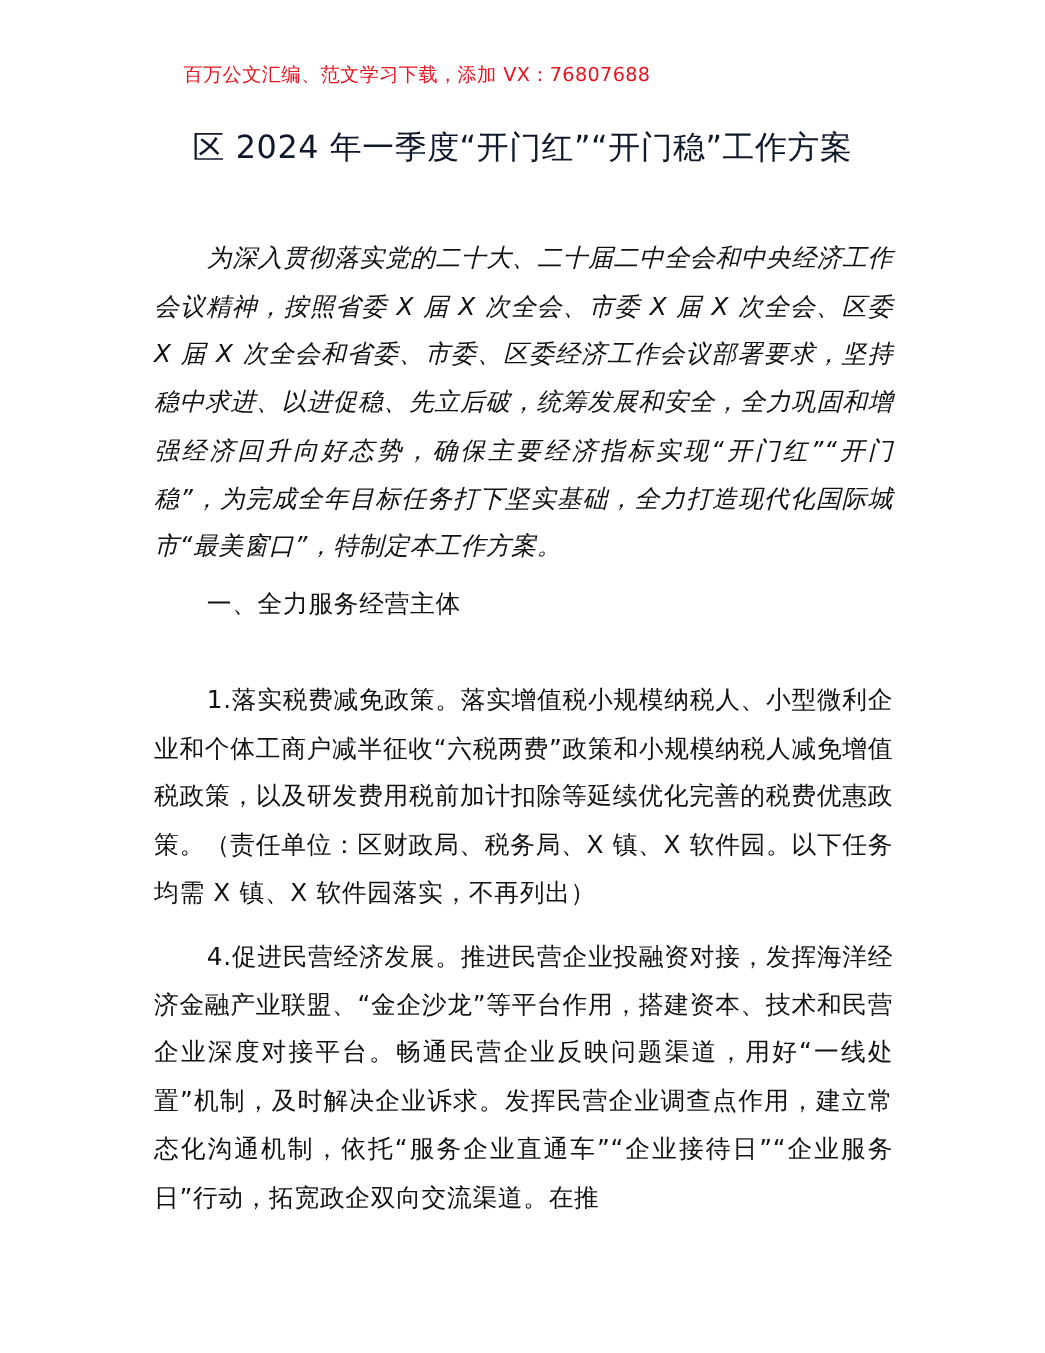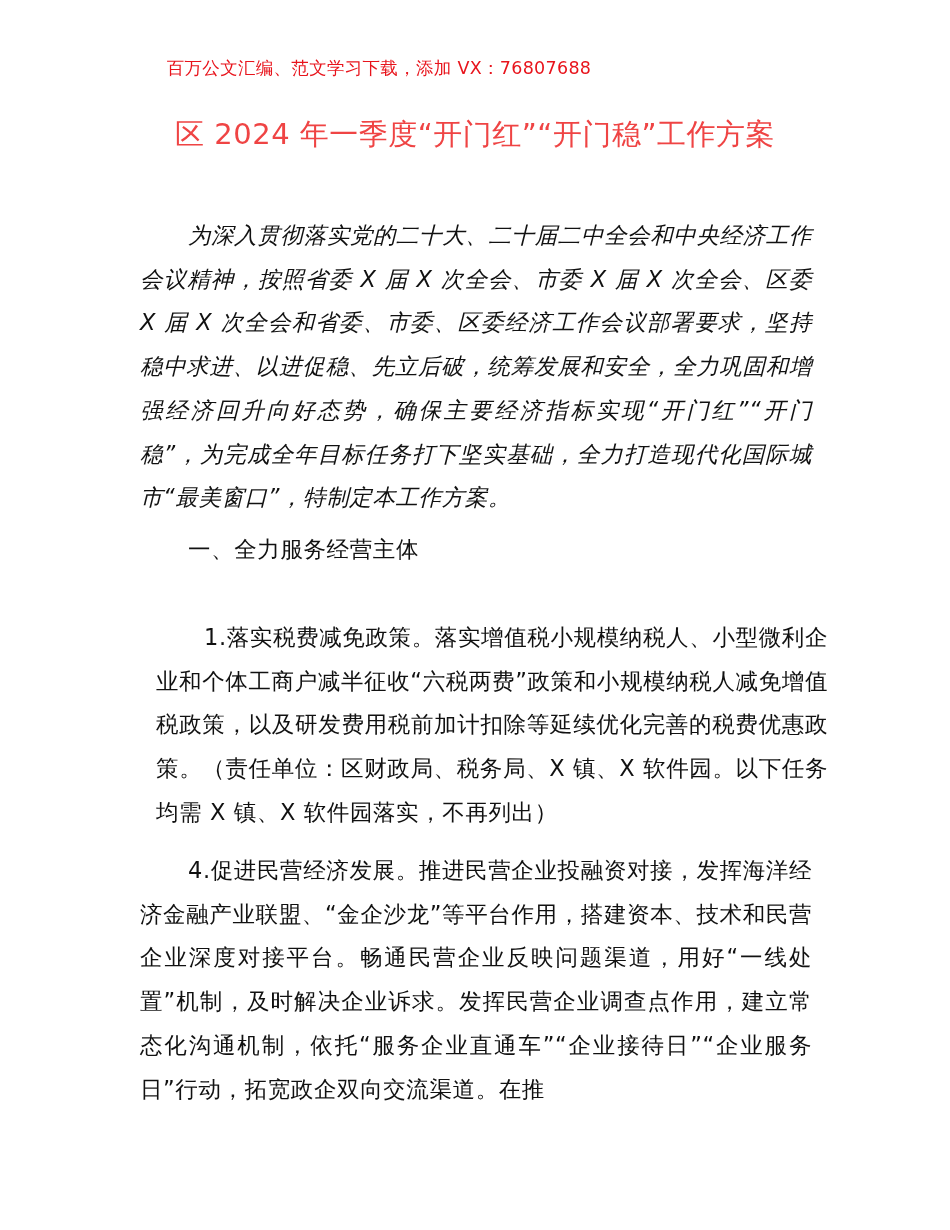--- a/index.html
+++ b/index.html
@@ -7,33 +7,33 @@
       width: 950px; height: 1230px; position: relative; overflow: hidden;
       font-family: "DejaVu Sans", "Liberation Sans", sans-serif;
       color: #111111;
     }
     .header-note {
       position: absolute; top: 56px; left: 0; width: 758px;
       text-align: center; font-size: 17.5px; color: #e8141c; letter-spacing: 0.3px;
     }
     .title {
       position: absolute; top: 112px; left: 140px; width: 670px;
-      text-align: center; font-size: 29px; line-height: 44px; color: #ef4444;
+      text-align: center; font-size: 29px; line-height: 44px; color: #0f172a;
       letter-spacing: 0.5px;
     }
     .body-text {
       position: absolute; left: 140px; width: 672px;
       font-size: 22.5px; line-height: 43.7px; text-align: justify;
       text-align-last: left; letter-spacing: 0.6px;
     }
     .body-text p { margin: 0; }
     .indent { text-indent: 48px; }
     .p-intro { top: 214px; font-style: italic; }
     .p-h1 { top: 528px; }
-    .p-1 { top: 616px; margin-left: 16px; }
+    .p-1 { top: 616px; }
     .p-2 { top: 849px; }
   </style>
 </head>
 <body>
 
 <div class="header-note">百万公文汇编、范文学习下载，添加 VX：76807688</div>
 
 <div class="title">区 2024 年一季度“开门红”“开门稳”工作方案</div>
 
 <div class="body-text p-intro">

